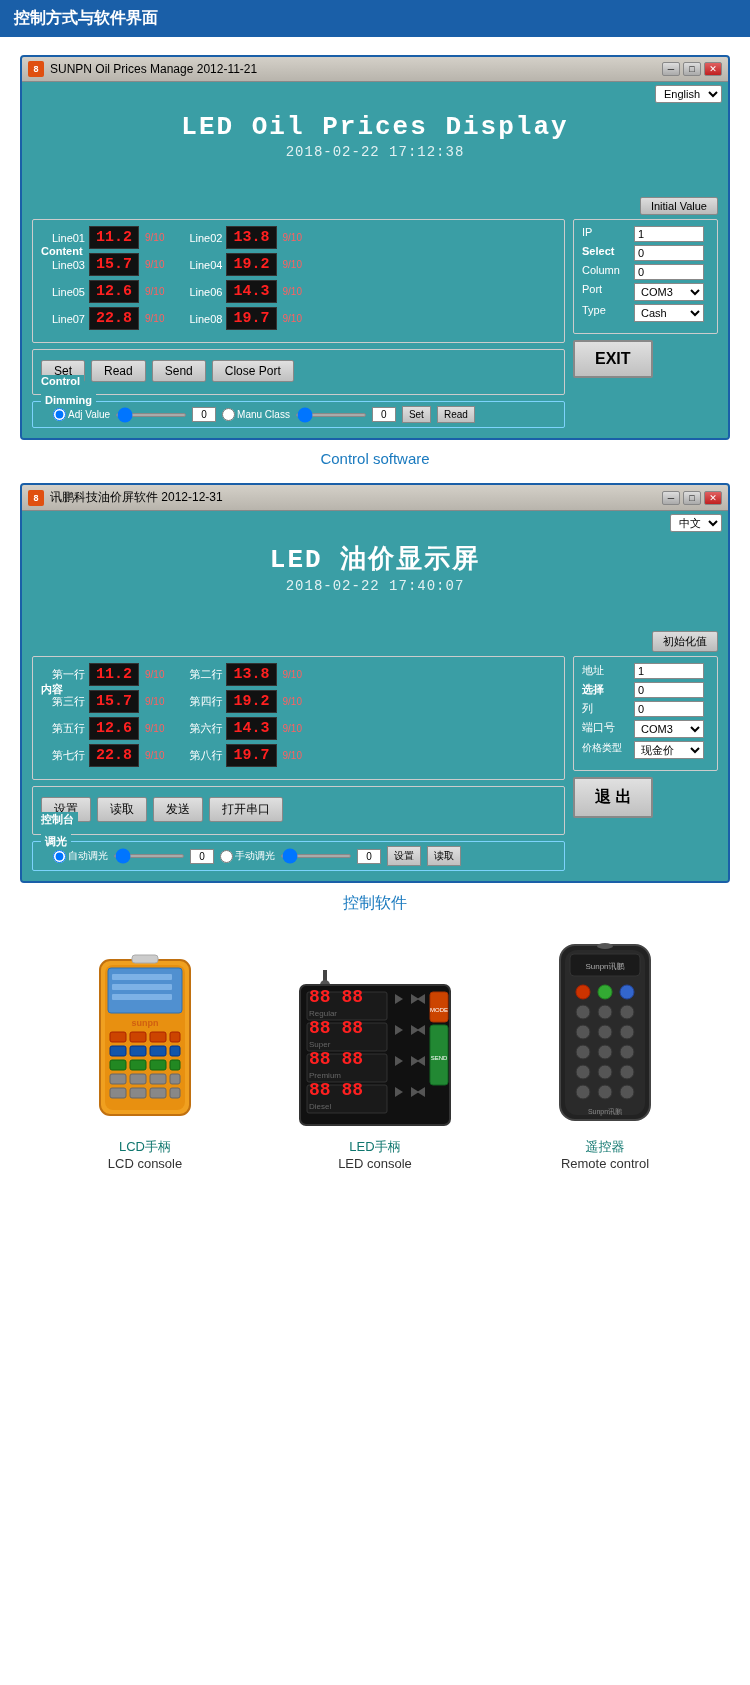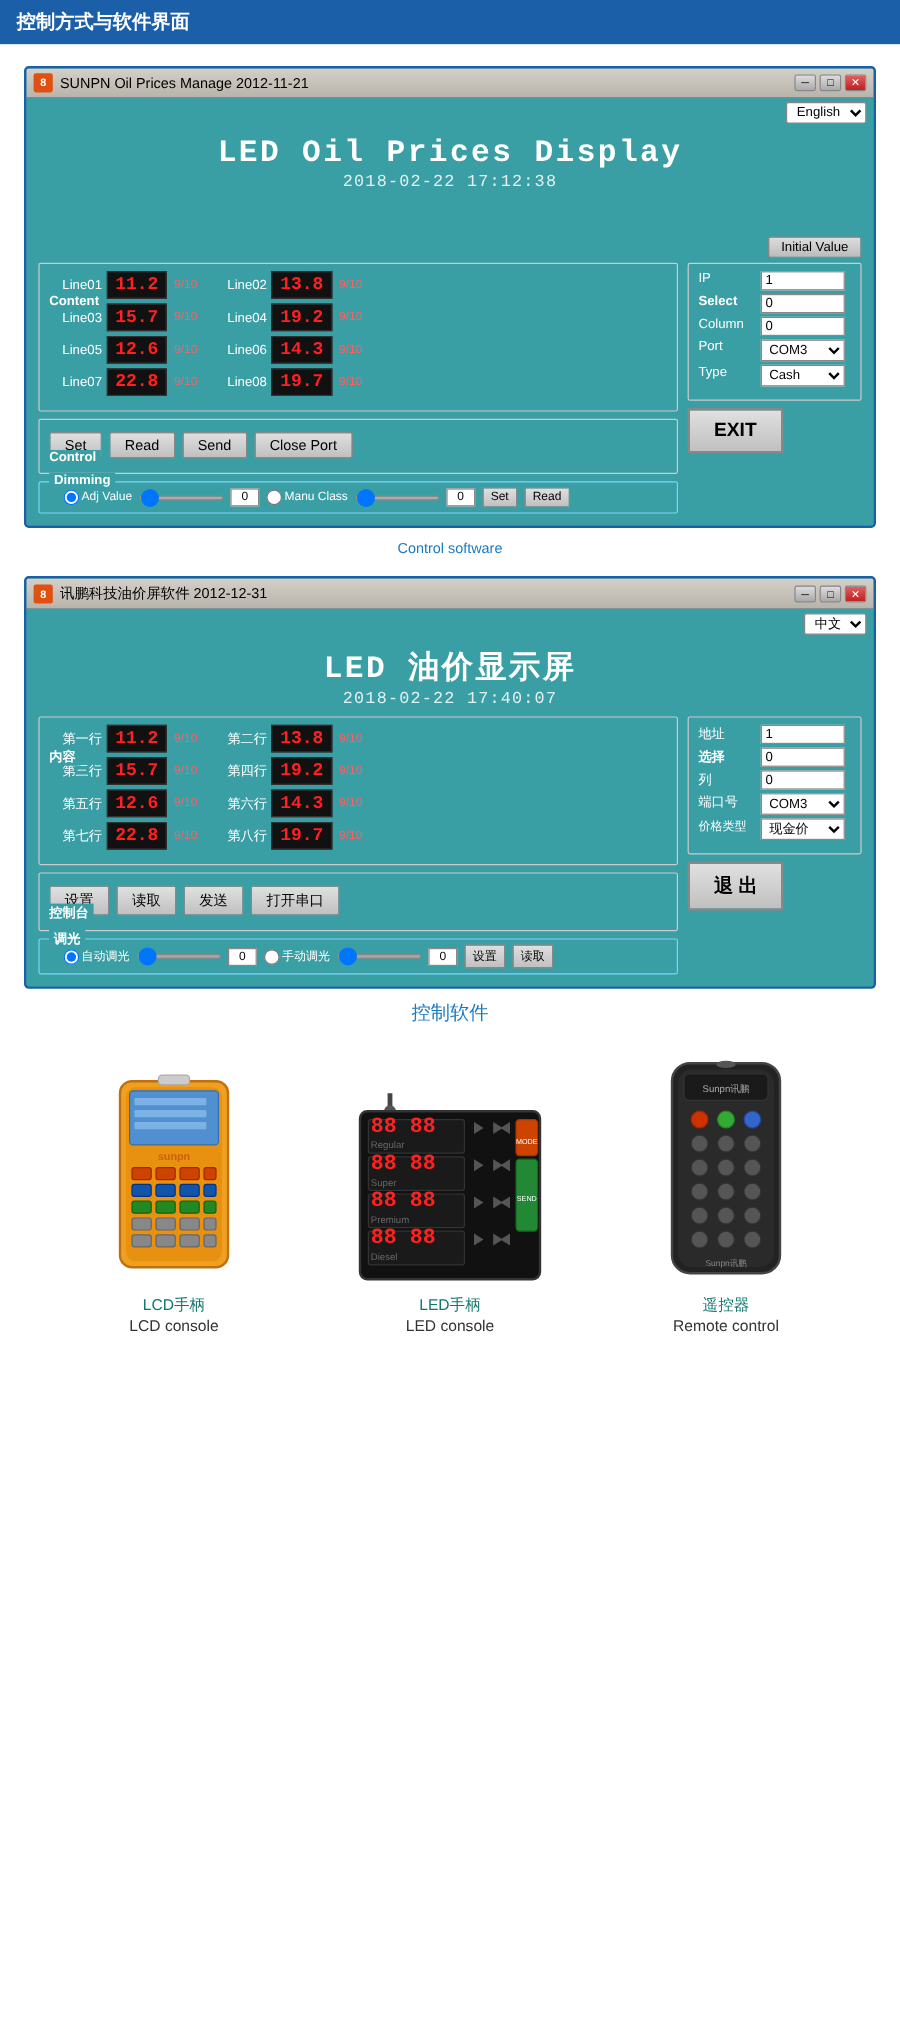--- a/index.html
+++ b/index.html
@@ -285,21 +285,21 @@
       background: linear-gradient(to bottom, #e0e0e0, #c0c0c0);
       border: 1px solid #888;
       padding: 2px 6px;
       font-size: 10px;
       cursor: pointer;
     }
 
     
     .caption {
       text-align: center;
-      font-size: 12px;
+      font-size: 15px;
       color: #1a7abf;
       margin: 8px 0 16px 0;
       font-weight: normal;
     }
     .caption-zh {
       font-size: 16px;
     }
 
     
     .devices-section {
@@ -505,20 +505,23 @@
 
     <div class="sw-lang-row">
       <select class="sw-lang-select">
         <option>中文</option>
       </select>
     </div>
 
     <div class="sw-body">
       <div class="win-main-title">LED  油价显示屏</div>
       <div class="win-subtitle">2018-02-22    17:40:07</div>
+      <div class="initial-value-row">
+        <button class="initial-value-btn">初始化值</button>
+      </div>
       <div class="win-columns">
 
         <div class="win-left">
           <div class="group-box">
             <span class="group-label">内容</span>
             <div class="line-row">
               <span class="line-label">第一行</span>
               <div class="price-box">11.2</div>
               <span class="fraction-text">9/10</span>
               <span class="line-label">第二行</span>

